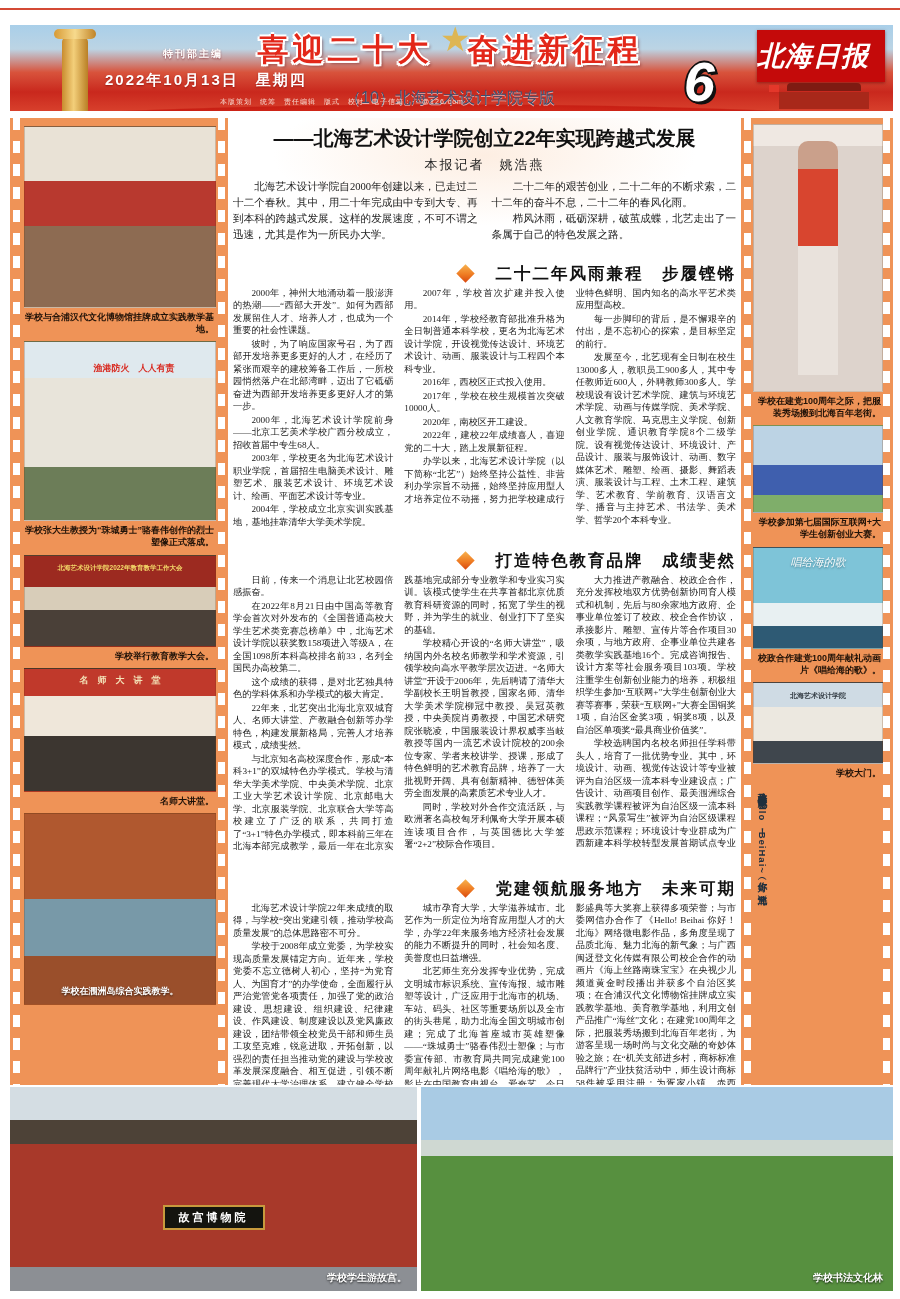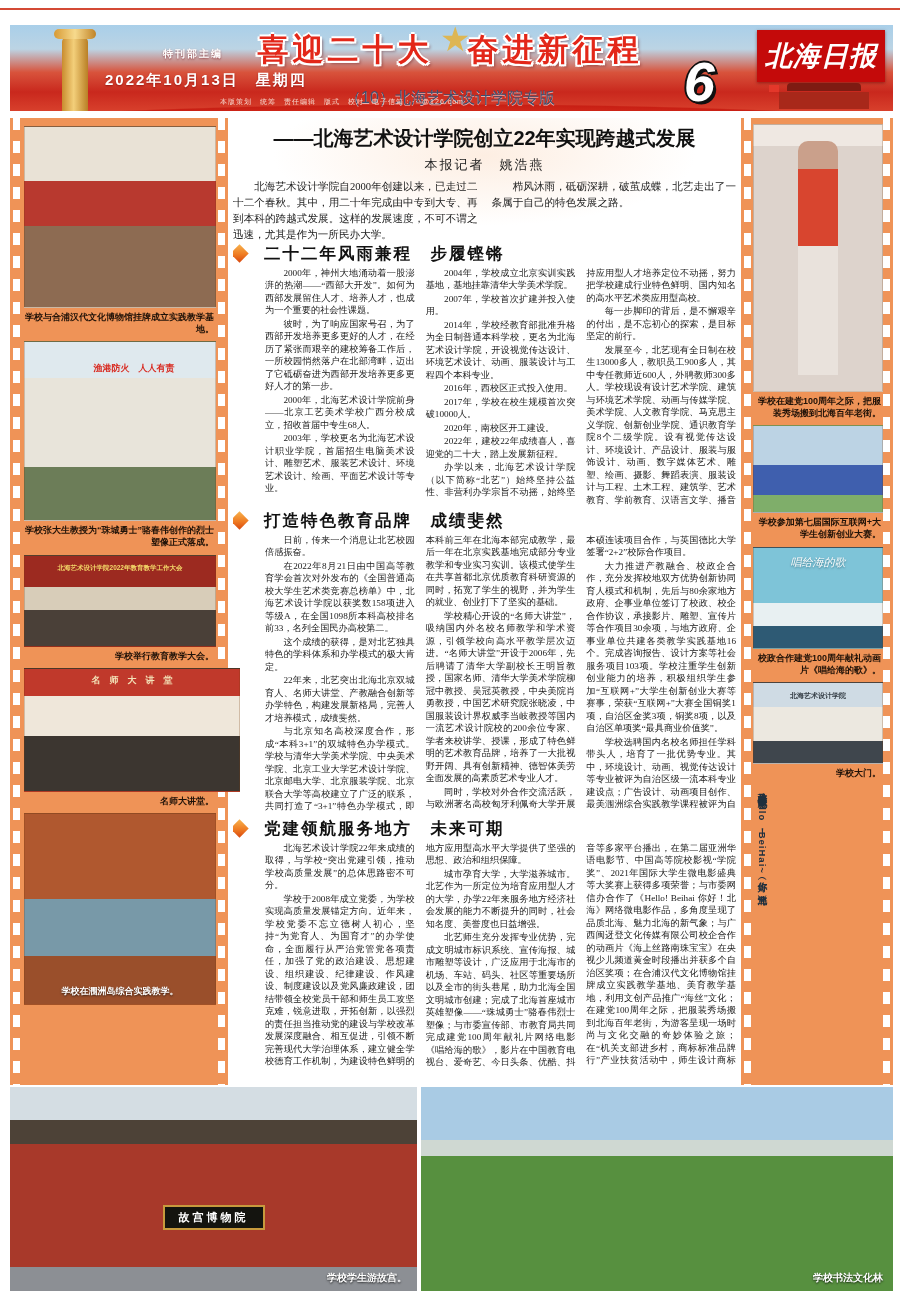--- a/index.html
+++ b/index.html
@@ -24,21 +24,21 @@
           text-shadow:-2px 0 0 #fff,2px 0 0 #fff,0 -2px 0 #fff,0 2px 0 #fff,2px 2px 0 #fff,-2px 2px 0 #fff,3px 3px 3px rgba(90,0,0,.45);}
   .banner-sub{margin-top:17px;font-family:"Liberation Sans",sans-serif;font-size:16px;font-weight:normal;color:#3d5070;
           text-shadow:0 1px 0 rgba(255,255,255,.6);}
   .banner-credits{position:absolute;left:210px;width:480px;bottom:4px;font-size:7px;color:#f6d9cf;
           font-family:"Liberation Sans",sans-serif;letter-spacing:1px;white-space:nowrap;overflow:hidden;}
   .banner-star{position:absolute;left:430px;top:-6px;font-size:34px;color:#e8b02f;opacity:.8;}
   .page-number{position:absolute;right:178px;top:24px;font-family:"Liberation Sans",sans-serif;
           font-size:56px;font-weight:900;font-style:italic;color:#fff;
           text-shadow:-2px 0 0 #111,2px 0 0 #111,0 -2px 0 #111,0 2px 0 #111,3px 3px 0 #111;}
   .masthead{position:absolute;right:8px;top:5px;width:128px;height:52px;background:#c40a0a;
-          display:flex;align-items:center;justify-content:center;box-shadow:0 1px 3px rgba(80,0,0,.5);}
+          display:flex;align-items:center;justify-content:flex-start;box-shadow:0 1px 3px rgba(80,0,0,.5);}
   .masthead span{color:#fff;font-size:27px;font-weight:900;font-style:italic;letter-spacing:1px;}
   .tiananmen{position:absolute;right:14px;bottom:2px;width:110px;height:26px;}
   .tiananmen .roof{position:absolute;left:18px;top:0;width:74px;height:8px;background:#7e1b12;border-radius:4px 4px 0 0;}
   .tiananmen .body{position:absolute;left:10px;top:9px;width:90px;height:17px;background:#a8281a;}
   .tiananmen .flag{position:absolute;left:0;top:2px;width:10px;height:7px;background:#e4372a;}
 
   
   .rail{position:relative;background:#ef9357;}
   .rail:before,.rail:after{content:"";position:absolute;top:0;bottom:0;width:7px;
           background:repeating-linear-gradient(180deg,#fff 0 12px,rgba(255,255,255,0) 12px 23px);}
@@ -61,42 +61,42 @@
           background:radial-gradient(60% 80% at 50% 30%,#fdeee2 0%,rgba(253,238,226,0) 70%);}
   .headline{font-family:"Liberation Sans",sans-serif;font-size:34px;font-weight:900;letter-spacing:6px;color:#e8380d;
           text-shadow:-2px 0 0 #fff,2px 0 0 #fff,0 -2px 0 #fff,0 2px 0 #fff,3px 3px 2px rgba(60,20,0,.35);}
   .subhead{margin-top:5px;font-family:"Liberation Sans",sans-serif;font-size:20px;font-weight:bold;color:#111;}
   .byline{margin-top:4px;font-size:13px;color:#222;letter-spacing:2px;}
   .intro{display:flex;gap:14px;margin-top:5px;text-align:left;}
   .intro div{flex:1;}
   .intro p{margin:0;font-size:10.6px;line-height:1.5;text-indent:2em;text-align:justify;}
 
   
-  .sec-head{display:flex;align-items:center;justify-content:flex-start;gap:18px;height:22px;margin:0 0 2px;}
+  .sec-head{display:flex;align-items:center;justify-content:flex-end;gap:24px;height:22px;margin:20px 0 2px;}
   .diamond{width:13px;height:13px;transform:rotate(45deg);
           background:linear-gradient(135deg,#f7b24e 0%,#ef7c23 55%,#d8480f 100%);}
   .sec-title{font-family:"Liberation Sans",sans-serif;font-size:16.5px;font-weight:900;color:#111;letter-spacing:2px;}
-  .cols{column-gap:11px;column-count:3;column-fill:auto;overflow:hidden;margin-left:32px;}
+  .cols{column-gap:11px;column-count:3;column-fill:auto;overflow:hidden;}
   .cols p{margin:0 0 1px;font-size:9.2px;line-height:1.36;text-indent:2em;text-align:justify;}
   .h-s1{height:243px;} .h-s2{height:284px;} .h-s3{height:228px;}
 
   
   .bottom-row{display:flex;gap:4px;height:204px;margin-top:2px;}
   .bphoto{position:relative;overflow:hidden;}
   .bphoto .bcap{position:absolute;right:10px;bottom:6px;color:#fff;font-family:"Liberation Sans",sans-serif;
           font-size:10px;font-weight:bold;text-shadow:0 1px 2px rgba(0,0,0,.8);}
   .plaque{position:absolute;left:50%;top:58%;transform:translateX(-50%);background:#14140f;color:#fff;
           font-size:11px;font-weight:bold;padding:3px 14px;border:2px solid #c79a3d;letter-spacing:3px;
           font-family:"Liberation Sans",sans-serif;}
 
   
   .g-signing{background:linear-gradient(180deg,#e9e2d6 0 30%,#b8392f 30% 55%,#8d6b52 55% 100%);}
   .g-statue{background:linear-gradient(180deg,#dfe9ee 0 20%,#e8e4da 20% 70%,#6c7d58 70% 100%);}
   .g-meeting{background:linear-gradient(180deg,#9c2a20 0 34%,#d8cdb9 34% 60%,#4a4038 60% 100%);}
-  .g-lecture{background:linear-gradient(180deg,#c0392b 0 22%,#efe7da 22% 55%,#3c3630 55% 100%);padding-left:24px;}
+  .g-lecture{background:linear-gradient(180deg,#c0392b 0 22%,#efe7da 22% 55%,#3c3630 55% 100%);}
   .g-sketch{background:linear-gradient(180deg,#b0582f 0 45%,#7899a8 45% 75%,#9a4f2b 75% 100%);}
   .g-model{background:linear-gradient(180deg,#efe8e2 0 8%,#ddd3cc 8% 100%);}
   .g-model .figure{position:absolute;left:34%;top:6%;width:32%;height:88%;
           background:linear-gradient(180deg,#caa08b 0 12%,#d8452f 12% 45%,#e9e2dc 45% 100%);border-radius:10px 10px 0 0;}
   .g-dome{background:linear-gradient(180deg,#bcd3e4 0 45%,#3f5fae 45% 80%,#7fae6a 80% 100%);}
   .g-songposter{background:linear-gradient(180deg,#7ec4d8 0 55%,#e8f0f2 55% 78%,#2e5a74 78% 100%);}
   .g-gate{background:linear-gradient(180deg,#cfdbe4 0 30%,#ece8e0 30% 72%,#3f464d 72% 100%);}
   .g-hello{background:linear-gradient(180deg,#b81f1a 0 9%,#3f79b9 9% 45%,#8fc3dd 45% 80%,#3c6e96 80% 100%);}
   .g-aerial{background:linear-gradient(180deg,#a9cbe4 0 26%,#cfd8d2 26% 34%,#57903f 34% 100%);}
   .g-palace{background:linear-gradient(180deg,#d4dde3 0 16%,#4d4237 16% 28%,#a8392a 28% 88%,#8c8f94 88% 100%);}
@@ -166,20 +166,21 @@
 
       <div class="center">
         <div class="headline-wrap">
           <div class="subhead">——北海艺术设计学院创立22年实现跨越式发展</div>
           <div class="byline">本报记者　姚浩燕</div>
           <div class="intro">
             <div>
                 <p>北海艺术设计学院自2000年创建以来，已走过二十二个春秋。其中，用二十年完成由中专到大专、再到本科的跨越式发展。这样的发展速度，不可不谓之迅速，尤其是作为一所民办大学。</p>
               </div>
             <div>
+              <p>二十二年的艰苦创业，二十二年的不断求索，二十二年的奋斗不息，二十二年的春风化雨。</p>
               <p>栉风沐雨，砥砺深耕，破茧成蝶，北艺走出了一条属于自己的特色发展之路。</p>
             </div>
           </div>
         </div>
 
         <div class="sec-head">
           <span class="diamond"></span>
           <span class="sec-title">二十二年风雨兼程　步履铿锵</span>
         </div>
         <div class="cols h-s1">

